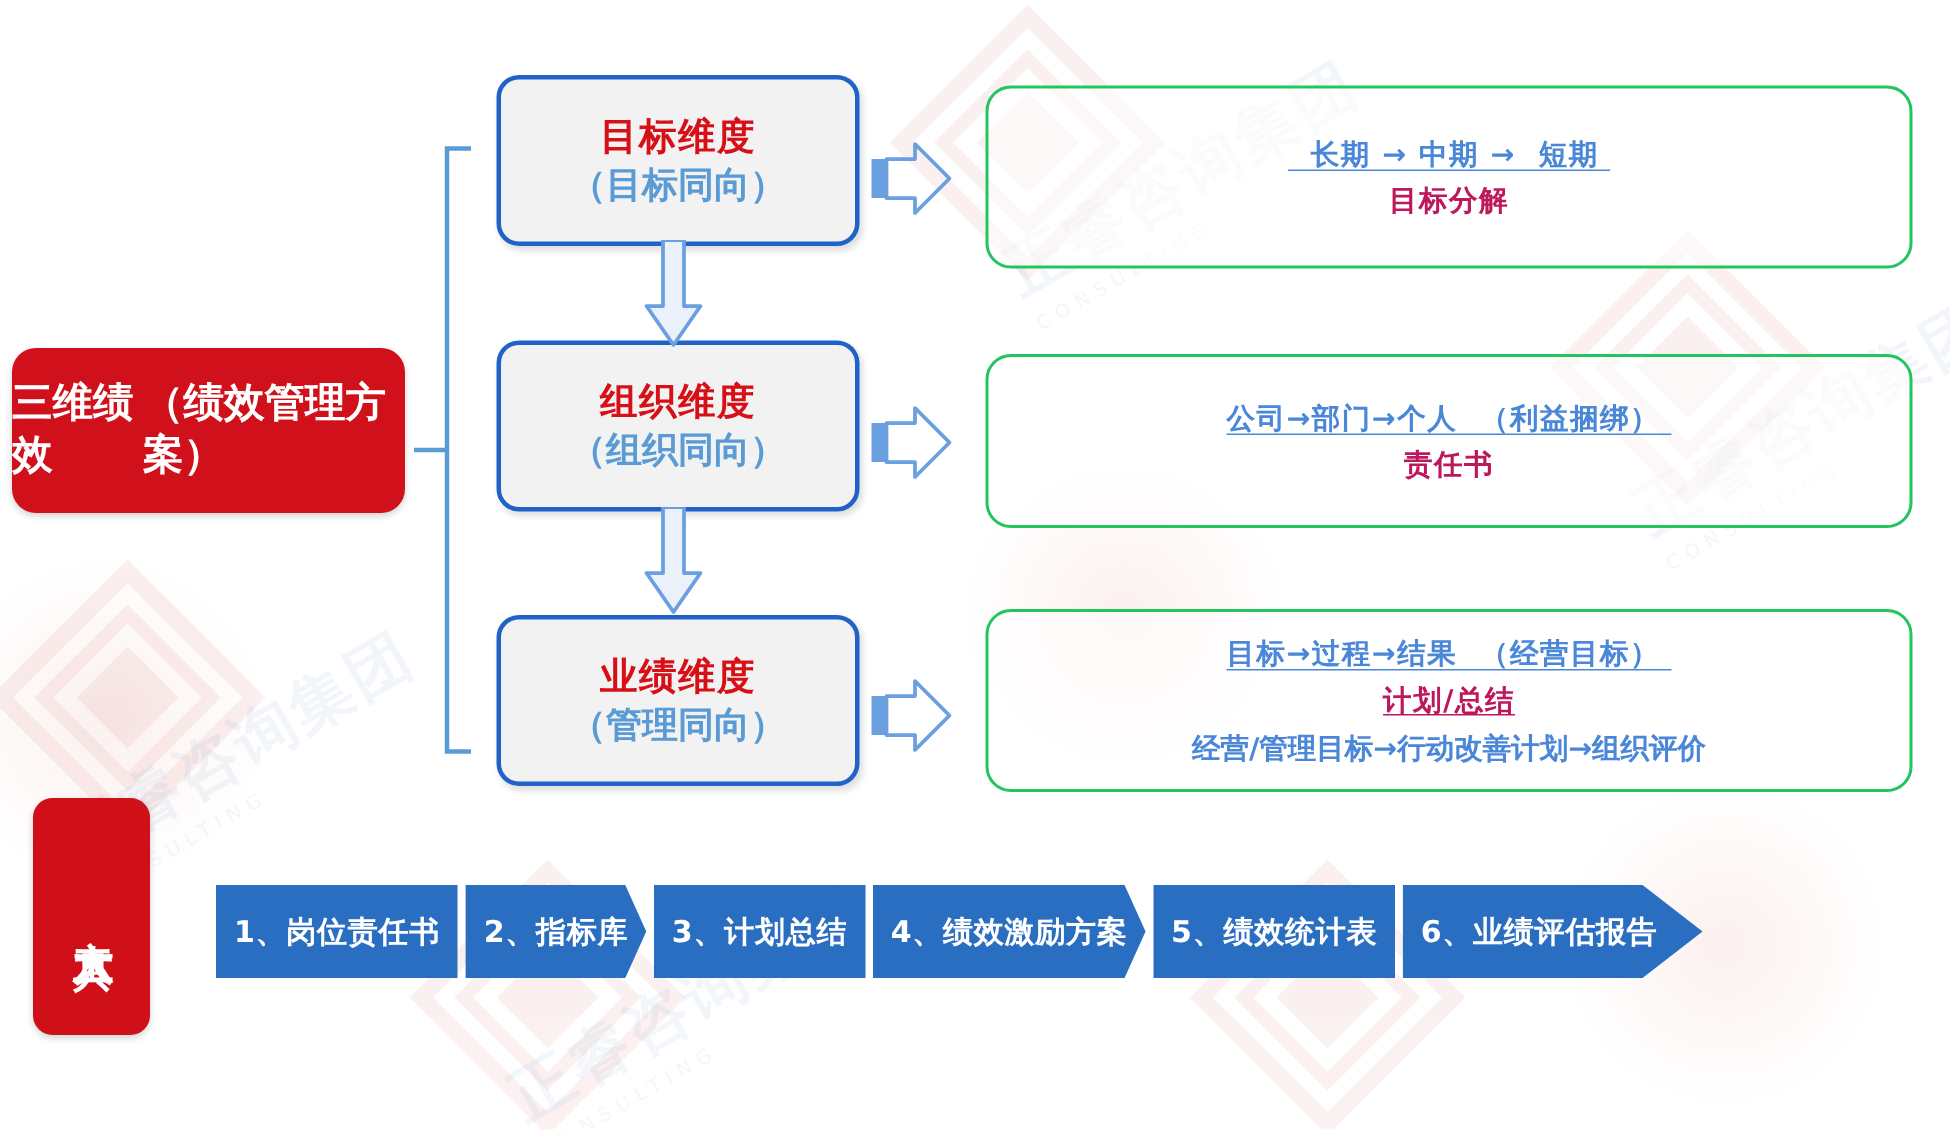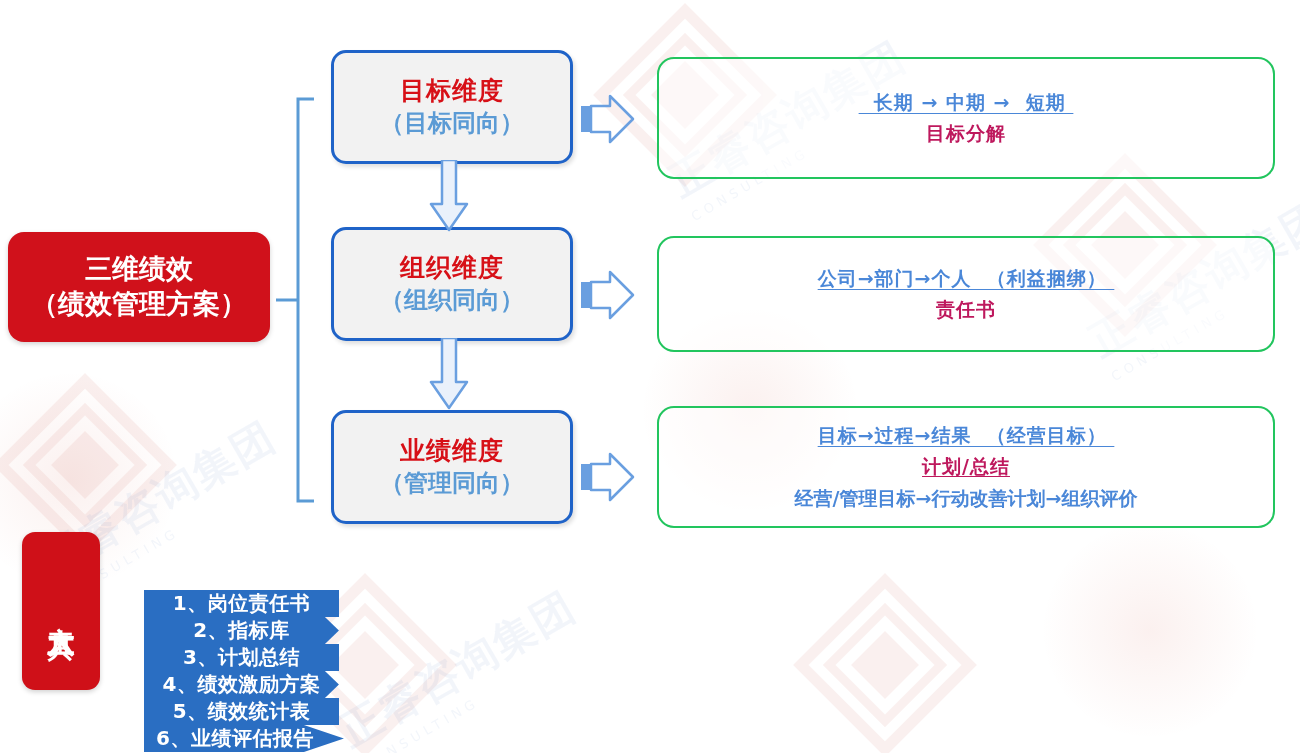--- a/index.html
+++ b/index.html
@@ -82,21 +82,20 @@
   .root-box {
     position: absolute;
     left: 8px;
     top: 232px;
     width: 262px;
     height: 110px;
     background: #d0111b;
     border-radius: 16px;
     color: #ffffff;
     display: flex;
-    flex-direction: column;
     align-items: center;
     justify-content: center;
     font-weight: bold;
     font-size: 27px;
     line-height: 1.28;
     box-shadow: 0 2px 5px rgba(0,0,0,0.18);
   }
 
   
   .bracket {
@@ -228,24 +227,23 @@
     writing-mode: vertical-rl;
     text-orientation: upright;
     letter-spacing: 3px;
   }
 
   
   .toolbar {
     position: absolute;
     left: 144px;
     top: 590px;
-    height: 50px;
+    height: 62px;
     display: flex;
     align-items: stretch;
-    flex-direction: column;
   }
   .chev {
     position: relative;
     background: #2a6ec2;
     color: #ffffff;
     font-weight: bold;
     font-size: 20px;
     display: flex;
     align-items: center;
     justify-content: center;

